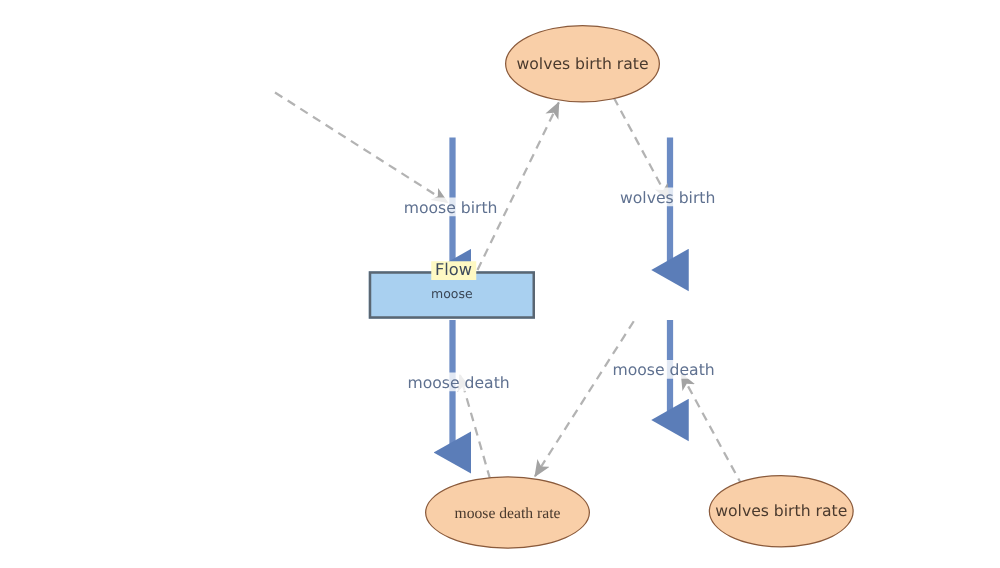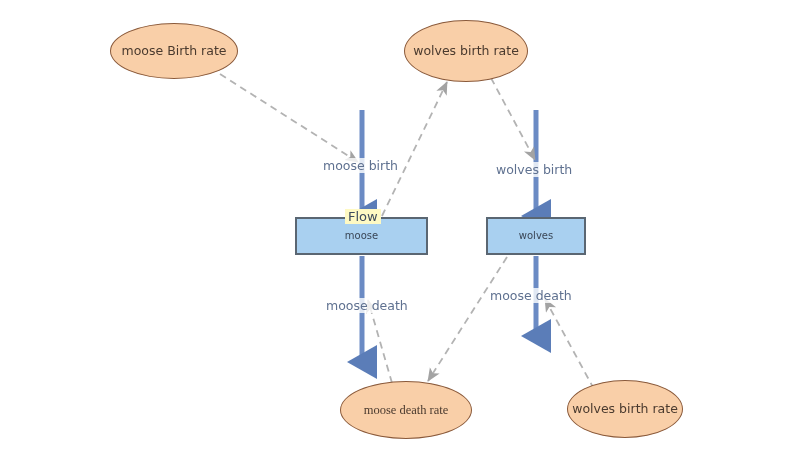--- a/index.html
+++ b/index.html
@@ -94,40 +94,34 @@
     <g id="link-lines">
         <line x1="220" y1="74" x2="358" y2="162" stroke="#b3b3b3" stroke-width="1.8" stroke-dasharray="7 5" marker-end="url(#linkArrow)"></line>
         <line x1="382" y1="216" x2="447" y2="82" stroke="#b3b3b3" stroke-width="1.8" stroke-dasharray="7 5" marker-end="url(#linkArrow)"></line>
         <line x1="491" y1="78" x2="535" y2="160" stroke="#b3b3b3" stroke-width="1.8" stroke-dasharray="7 5" marker-end="url(#linkArrow)"></line>
         <line x1="392" y1="383" x2="368" y2="300" stroke="#b3b3b3" stroke-width="1.8" stroke-dasharray="7 5" marker-end="url(#linkArrow)"></line>
         <line x1="507" y1="257" x2="428" y2="381" stroke="#b3b3b3" stroke-width="1.8" stroke-dasharray="7 5" marker-end="url(#linkArrow)"></line>
         <line x1="594" y1="389" x2="545" y2="299" stroke="#b3b3b3" stroke-width="1.8" stroke-dasharray="7 5" marker-end="url(#linkArrow)"></line>
       </g>
   </svg>
 
-  <div class="node converter" style="left: 110px; top: 23px; width: 128px; height: 56px;">
-    <span>moose Birth rate</span>
-  </div>
   <div class="node converter" style="left: 404px; top: 20px; width: 124px; height: 62px;">
     <span>wolves birth rate</span>
   </div>
   <div class="node converter" style="left: 340px; top: 381px; width: 132px; height: 58px; font-family: Liberation Serif, serif;">
     <span>moose death rate</span>
   </div>
   <div class="node converter" style="left: 567px; top: 380px; width: 116px; height: 58px;">
     <span>wolves birth rate</span>
   </div>
 
   <div class="node stock" style="left: 295px; top: 217px; width: 133px; height: 38px;">
     <span>moose</span>
   </div>
-  <div class="node stock" style="left: 486px; top: 217px; width: 100px; height: 38px;">
-    <span>wolves</span>
-  </div>
 
   <div class="flow-label" style="left: 322px; top: 158px;">moose birth</div>
-  <div class="flow-label" style="left: 495px; top: 162px;">wolves birth</div>
+  <div class="flow-label" style="left: 495px; top: 150px;">wolves birth</div>
   <div class="flow-label" style="left: 325px; top: 298px;">moose death</div>
   <div class="flow-label" style="left: 489px; top: 288px;">moose death</div>
 
   <div class="tooltip-chip" style="left: 345px; top: 209px;">Flow</div>
 
 </div>
 
 </body></html>

